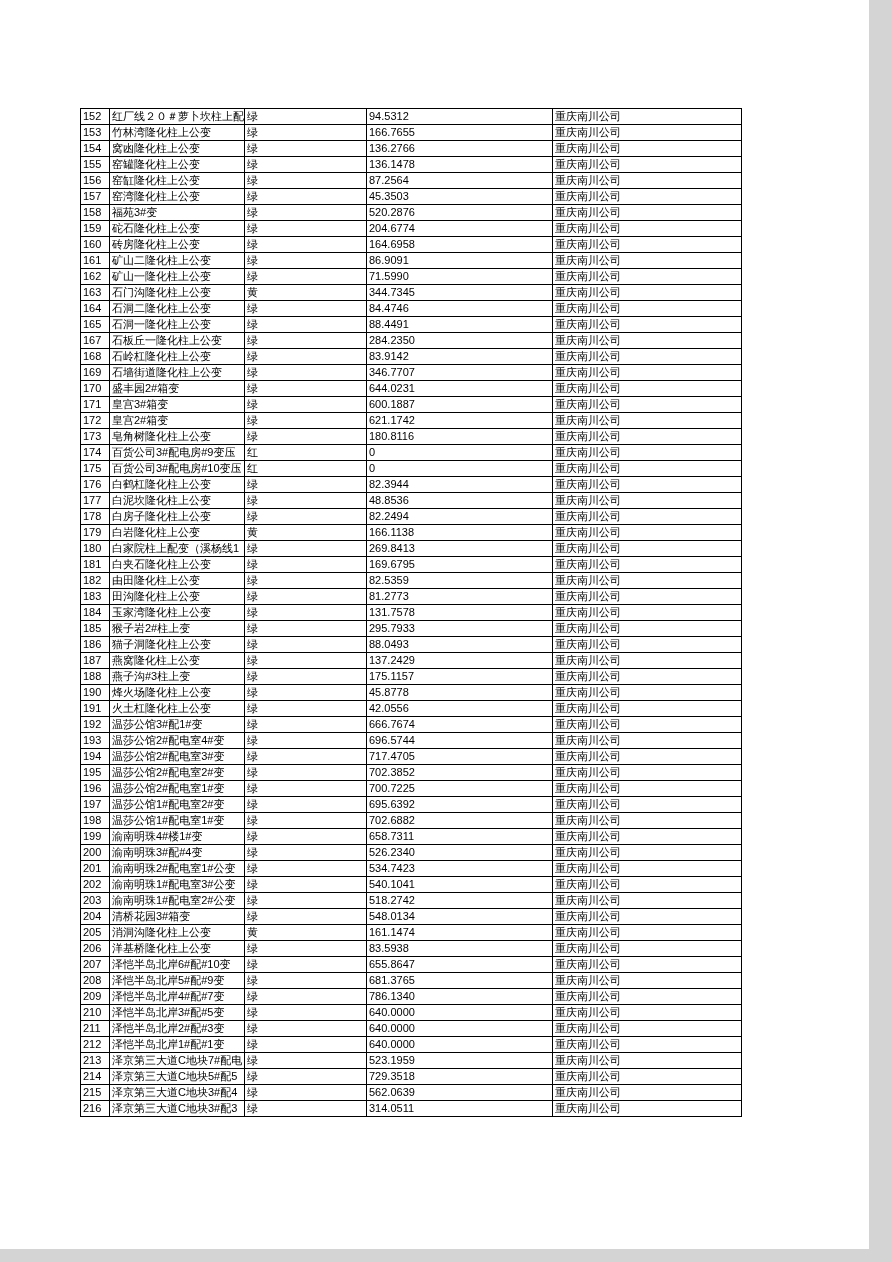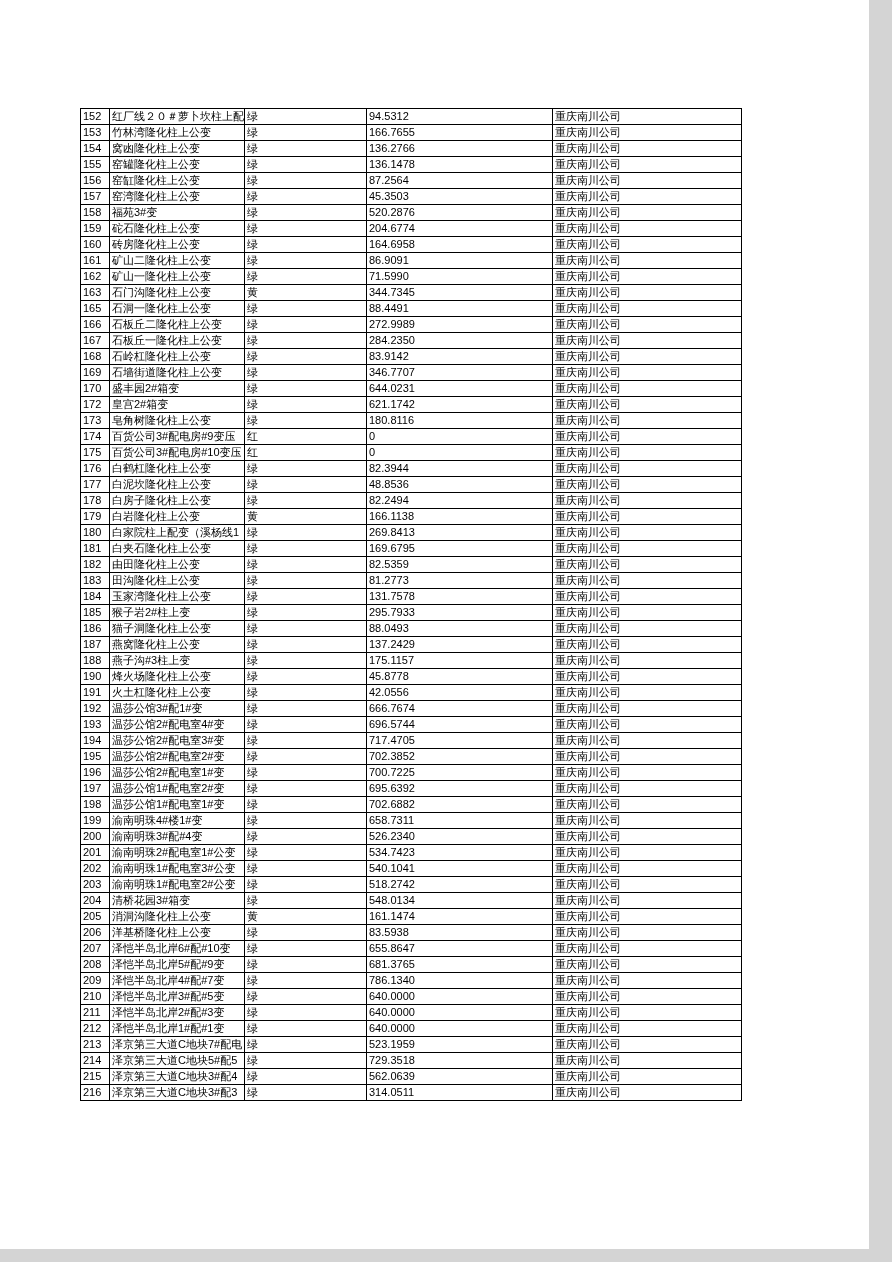--- a/index.html
+++ b/index.html
@@ -142,34 +142,34 @@
     <td class="c-company">重庆南川公司</td>
   </tr>
           <tr>
     <td class="c-no">163</td>
     <td class="c-name">石门沟隆化柱上公变</td>
     <td class="c-status">黄</td>
     <td class="c-value">344.7345</td>
     <td class="c-company">重庆南川公司</td>
   </tr>
           <tr>
+    <td class="c-no">164</td>
+    <td class="c-name">石洞二隆化柱上公变</td>
+    <td class="c-status">绿</td>
+    <td class="c-value">84.4746</td>
+    <td class="c-company">重庆南川公司</td>
+  </tr>
+          <tr>
     <td class="c-no">165</td>
     <td class="c-name">石洞一隆化柱上公变</td>
     <td class="c-status">绿</td>
     <td class="c-value">88.4491</td>
     <td class="c-company">重庆南川公司</td>
   </tr>
           <tr>
-    <td class="c-no">166</td>
-    <td class="c-name">石板丘二隆化柱上公变</td>
-    <td class="c-status">绿</td>
-    <td class="c-value">272.9989</td>
-    <td class="c-company">重庆南川公司</td>
-  </tr>
-          <tr>
     <td class="c-no">167</td>
     <td class="c-name">石板丘一隆化柱上公变</td>
     <td class="c-status">绿</td>
     <td class="c-value">284.2350</td>
     <td class="c-company">重庆南川公司</td>
   </tr>
           <tr>
     <td class="c-no">168</td>
     <td class="c-name">石岭杠隆化柱上公变</td>
     <td class="c-status">绿</td>
@@ -181,20 +181,27 @@
     <td class="c-name">石墙街道隆化柱上公变</td>
     <td class="c-status">绿</td>
     <td class="c-value">346.7707</td>
     <td class="c-company">重庆南川公司</td>
   </tr>
           <tr>
     <td class="c-no">170</td>
     <td class="c-name">盛丰园2#箱变</td>
     <td class="c-status">绿</td>
     <td class="c-value">644.0231</td>
+    <td class="c-company">重庆南川公司</td>
+  </tr>
+          <tr>
+    <td class="c-no">171</td>
+    <td class="c-name">皇宫3#箱变</td>
+    <td class="c-status">绿</td>
+    <td class="c-value">600.1887</td>
     <td class="c-company">重庆南川公司</td>
   </tr>
           <tr>
     <td class="c-no">172</td>
     <td class="c-name">皇宫2#箱变</td>
     <td class="c-status">绿</td>
     <td class="c-value">621.1742</td>
     <td class="c-company">重庆南川公司</td>
   </tr>
           <tr>

